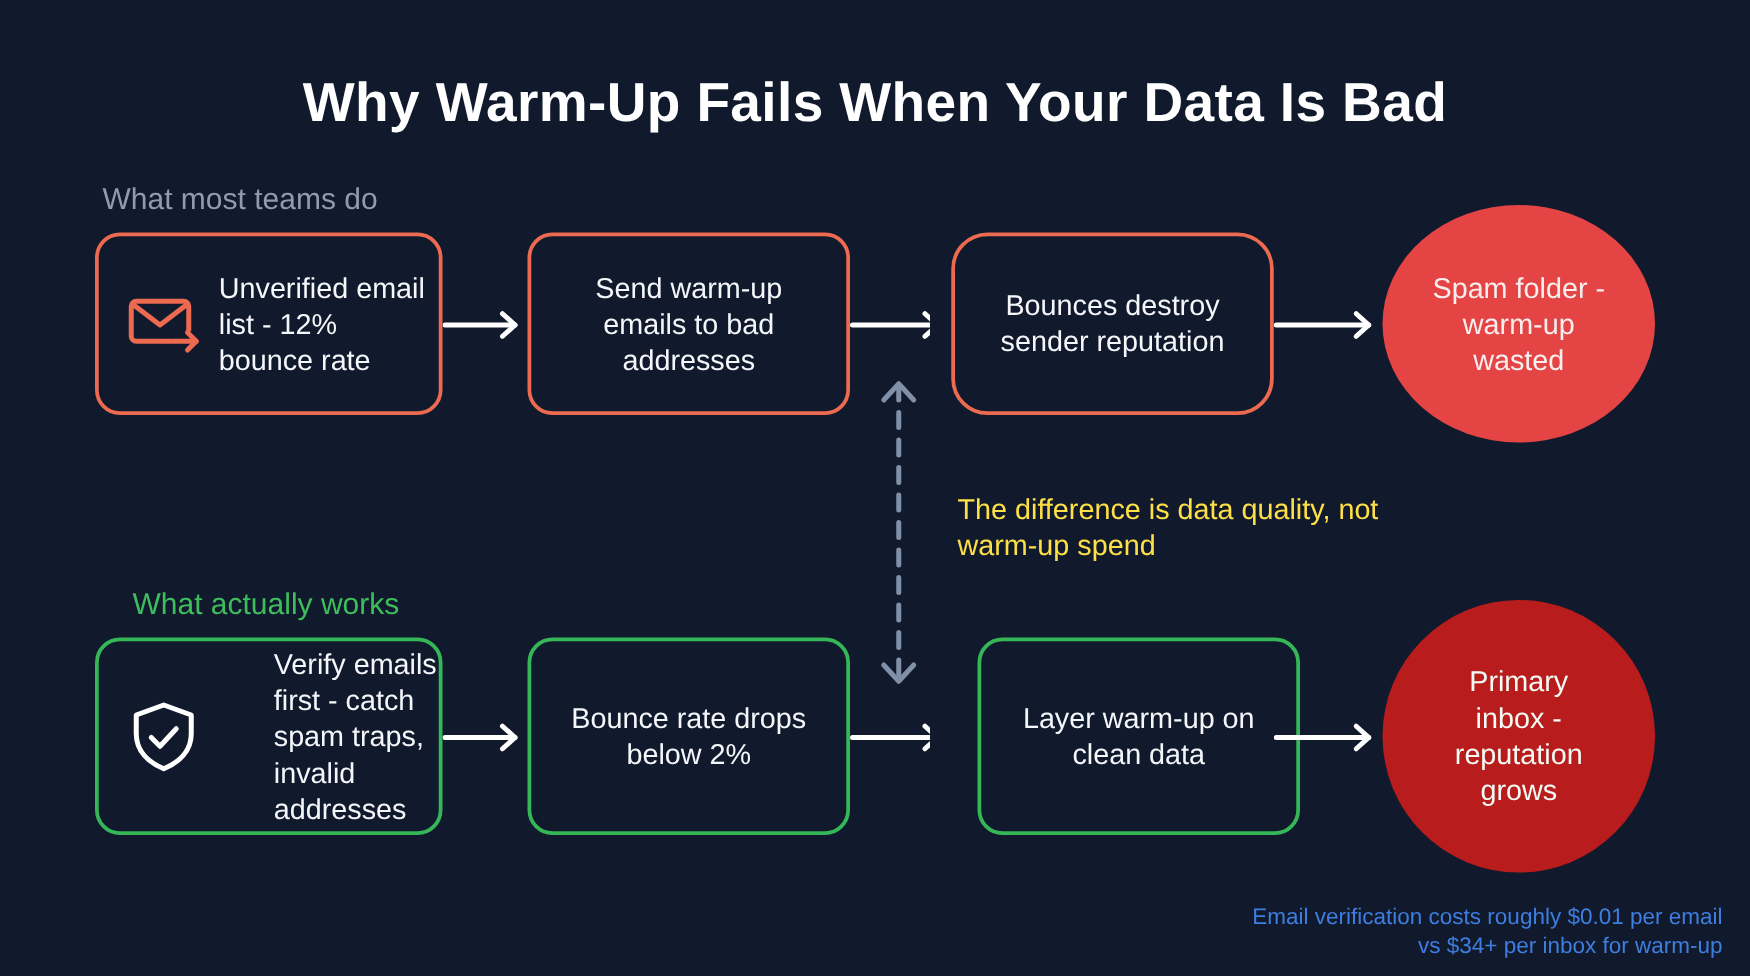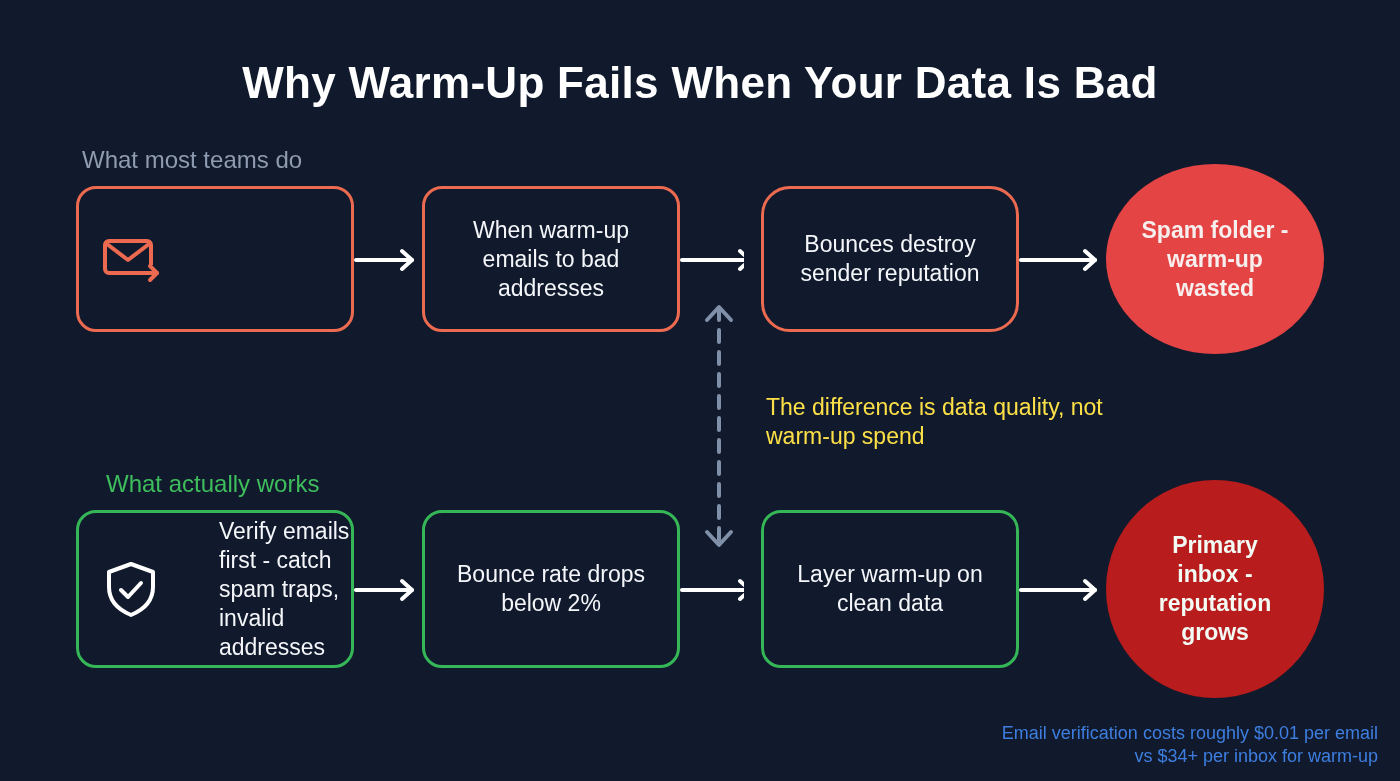--- a/index.html
+++ b/index.html
@@ -26,21 +26,21 @@
     text-align: center;
     font-size: 23px; line-height: 29px; color: #f4f6fa;
   }
   .box.red { border-color: #ec6a50; }
   .box.green { border-color: #35b657; text-align: center; }
   .box.with-icon { justify-content: flex-start; text-align: left; }
   .box .icon { width: 60px; height: 60px; margin-left: 22px; margin-right: 14px; flex: 0 0 auto; }
   .circle {
     width: 220px; height: 190px; border-radius: 50%;
     display: flex; align-items: center; justify-content: center;
-    text-align: center; font-weight: bold; font-size: 23px; line-height: 29px;
+    text-align: center; font-weight: normal; font-size: 23px; line-height: 29px;
     color: #f7eeee;
   }
   .circle.red { background: #e54444; width: 218px; height: 190px; }
   .circle.green { background: #b91c1c; color: #f2fbf4; }
   .arrow { width: 64px; height: 24px; }
   .diff-text { left: 737px; top: 393px; font-size: 23px; line-height: 29px; color: #fde047; margin-left: 29px; }
   .footnote { right: 22px; top: 722px; font-size: 18px; line-height: 23px; color: #3d7ee0; text-align: right; }
 </style>
 </head>
 <body>
@@ -50,29 +50,30 @@
 <div class="abs section-label label-bad">What most teams do</div>
 
 <div class="abs box red with-icon" style="left:76px; top:186px; width:278px; height:146px;">
   <svg class="icon" viewBox="0 0 60 60">
     <rect x="4" y="12" width="46" height="32" rx="4" fill="none" stroke="#ec6a50" stroke-width="4"></rect>
     <polyline points="6,15 27,31 48,15" fill="none" stroke="#ec6a50" stroke-width="4" stroke-linejoin="round"></polyline>
     <rect x="34" y="36" width="20" height="14" fill="#111a2c"></rect>
     <line x1="34" y1="44" x2="56" y2="44" stroke="#ec6a50" stroke-width="4" stroke-linecap="round"></line>
     <polyline points="49,37 56,44 49,51" fill="none" stroke="#ec6a50" stroke-width="4" stroke-linecap="round" stroke-linejoin="round"></polyline>
   </svg>
+  <span style="width:172px;">Unverified email list - 12% bounce rate</span>
 </div>
 
 <svg class="abs arrow" style="left:354px; top:248px;" viewBox="0 0 64 24">
   <line x1="2" y1="12" x2="58" y2="12" stroke="#ffffff" stroke-width="4" stroke-linecap="round"></line>
   <polyline points="48,3 58,12 48,21" fill="none" stroke="#ffffff" stroke-width="4" stroke-linecap="round" stroke-linejoin="round"></polyline>
 </svg>
 
 <div class="abs box red" style="left:422px; top:186px; width:258px; height:146px;">
-  <span style="width:180px;">When warm-up emails to bad addresses</span>
+  <span style="width:180px;">Send warm-up emails to bad addresses</span>
 </div>
 
 <svg class="abs arrow" style="left:680px; top:248px;" viewBox="0 0 64 24">
   <line x1="2" y1="12" x2="70" y2="12" stroke="#ffffff" stroke-width="4" stroke-linecap="round"></line>
   <polyline points="60,3 70,12 60,21" fill="none" stroke="#ffffff" stroke-width="4" stroke-linecap="round" stroke-linejoin="round"></polyline>
 </svg>
 
 <div class="abs box red" style="left:761px; top:186px; width:258px; height:146px;border-radius:29px;">
   <span style="width:210px;">Bounces destroy sender reputation</span>
 </div>
@@ -110,21 +111,21 @@
 
 <div class="abs box green" style="left:422px; top:510px; width:258px; height:158px;">
   <span style="width:190px;">Bounce rate drops below 2%</span>
 </div>
 
 <svg class="abs arrow" style="left:680px; top:578px;" viewBox="0 0 64 24">
   <line x1="2" y1="12" x2="70" y2="12" stroke="#ffffff" stroke-width="4" stroke-linecap="round"></line>
   <polyline points="60,3 70,12 60,21" fill="none" stroke="#ffffff" stroke-width="4" stroke-linecap="round" stroke-linejoin="round"></polyline>
 </svg>
 
-<div class="abs box green" style="left:761px; top:510px; width:258px; height:158px;">
+<div class="abs box green" style="left:782px; top:510px; width:258px; height:158px;">
   <span style="width:210px;">Layer warm-up on clean data</span>
 </div>
 
 <svg class="abs" style="left:1019px; top:578px; width:82px; height:24px;" viewBox="0 0 82 24">
   <line x1="2" y1="12" x2="76" y2="12" stroke="#ffffff" stroke-width="4" stroke-linecap="round"></line>
   <polyline points="66,3 76,12 66,21" fill="none" stroke="#ffffff" stroke-width="4" stroke-linecap="round" stroke-linejoin="round"></polyline>
 </svg>
 
 <div class="abs circle green" style="left:1106px; top:480px; width:218px; height:218px;">
   <span style="width:130px;">Primary inbox - reputation grows</span>

